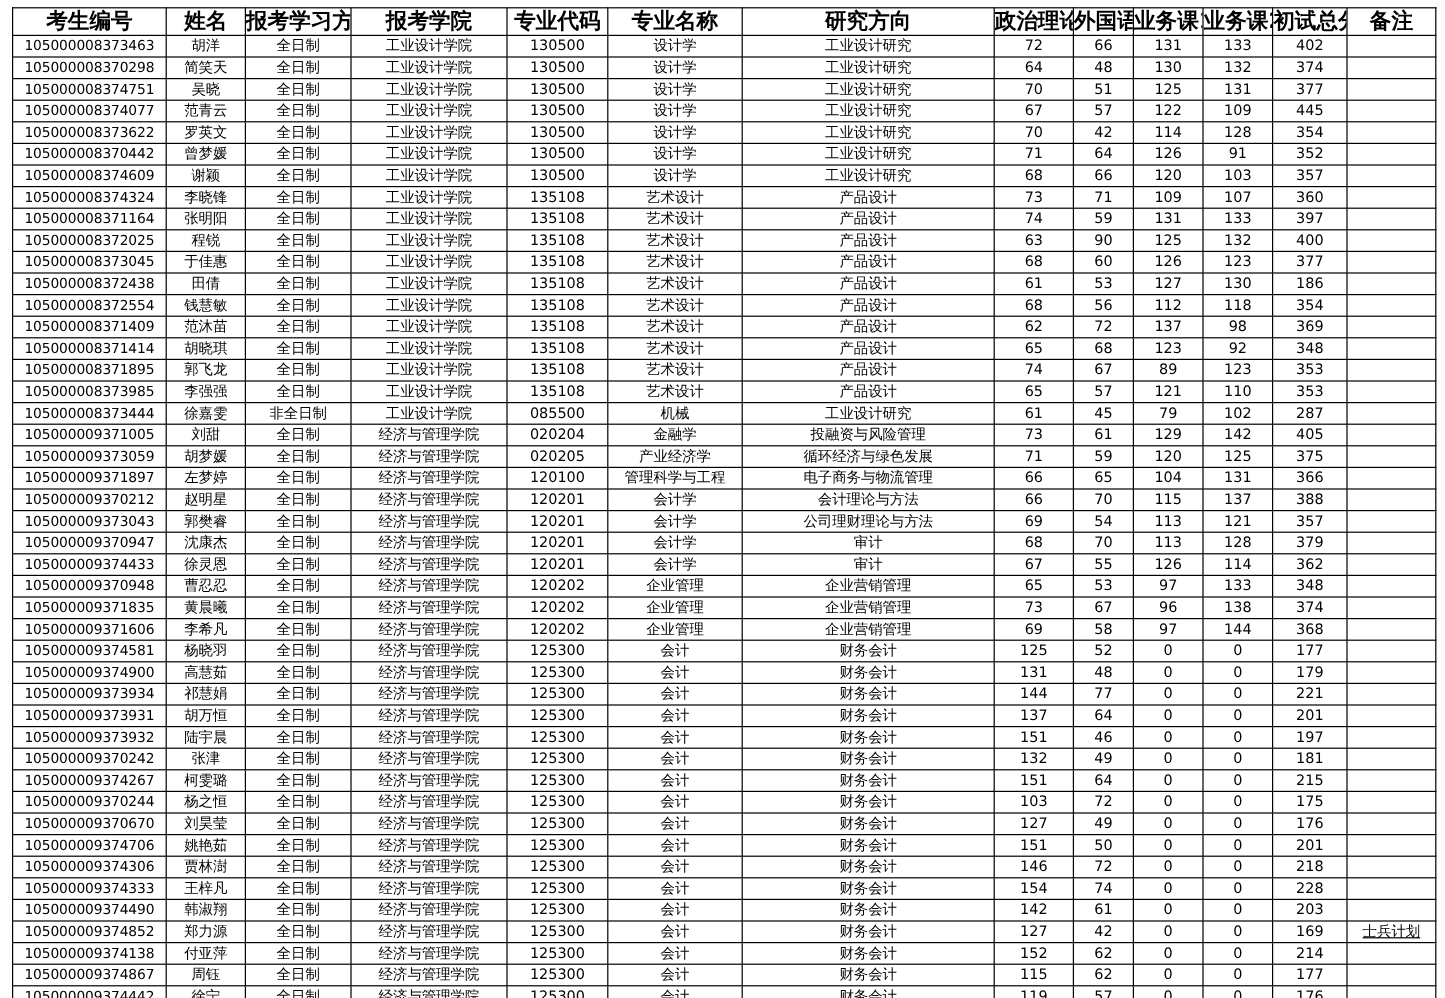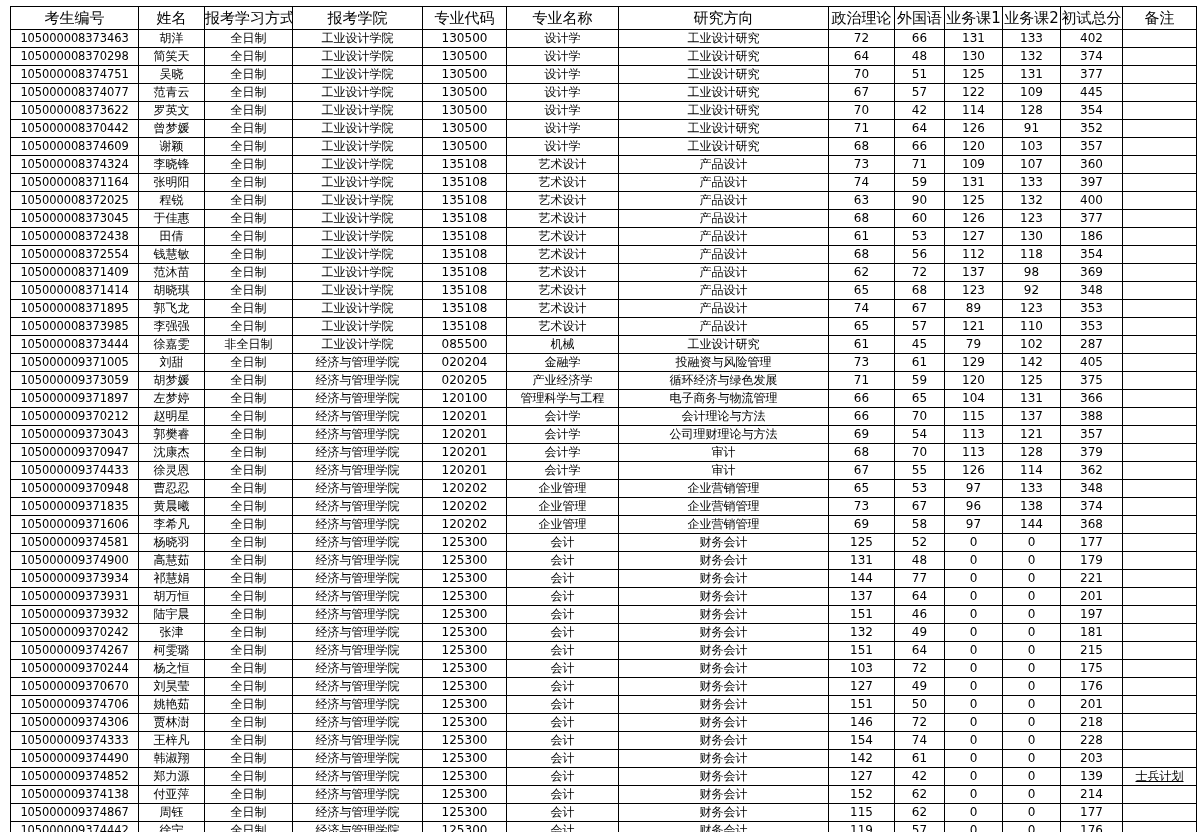--- a/index.html
+++ b/index.html
@@ -27,22 +27,22 @@
     border: 1px solid #000000;
     text-align: center;
     vertical-align: middle;
     padding: 0;
     height: 17px;
     line-height: 17px;
     overflow: hidden;
     white-space: nowrap;
   }
   table.grid th {
-    font-weight: normal;
-    font-size: 15px;
+    font-weight: bold;
+    font-size: 18px;
     height: 22px;
     line-height: 22px;
     text-align: center;
   }
   td.id {
     font-size: 11.5px;
     letter-spacing: -0.1px;
   }
   td.name, td.mode, td.college, td.major, td.majorname, td.dir {
     font-size: 12px;
@@ -727,21 +727,21 @@
           <td class="name">郑力源</td>
           <td class="mode">全日制</td>
           <td class="college">经济与管理学院</td>
           <td class="major">125300</td>
           <td class="majorname">会计</td>
           <td class="dir">财务会计</td>
           <td class="num">127</td>
           <td class="num">42</td>
           <td class="num">0</td>
           <td class="num">0</td>
-          <td class="num">139</td>
+          <td class="num">169</td>
           <td class="note">士兵计划</td>
         </tr>
         <tr>
           <td class="id">105000009374138</td>
           <td class="name">付亚萍</td>
           <td class="mode">全日制</td>
           <td class="college">经济与管理学院</td>
           <td class="major">125300</td>
           <td class="majorname">会计</td>
           <td class="dir">财务会计</td>

